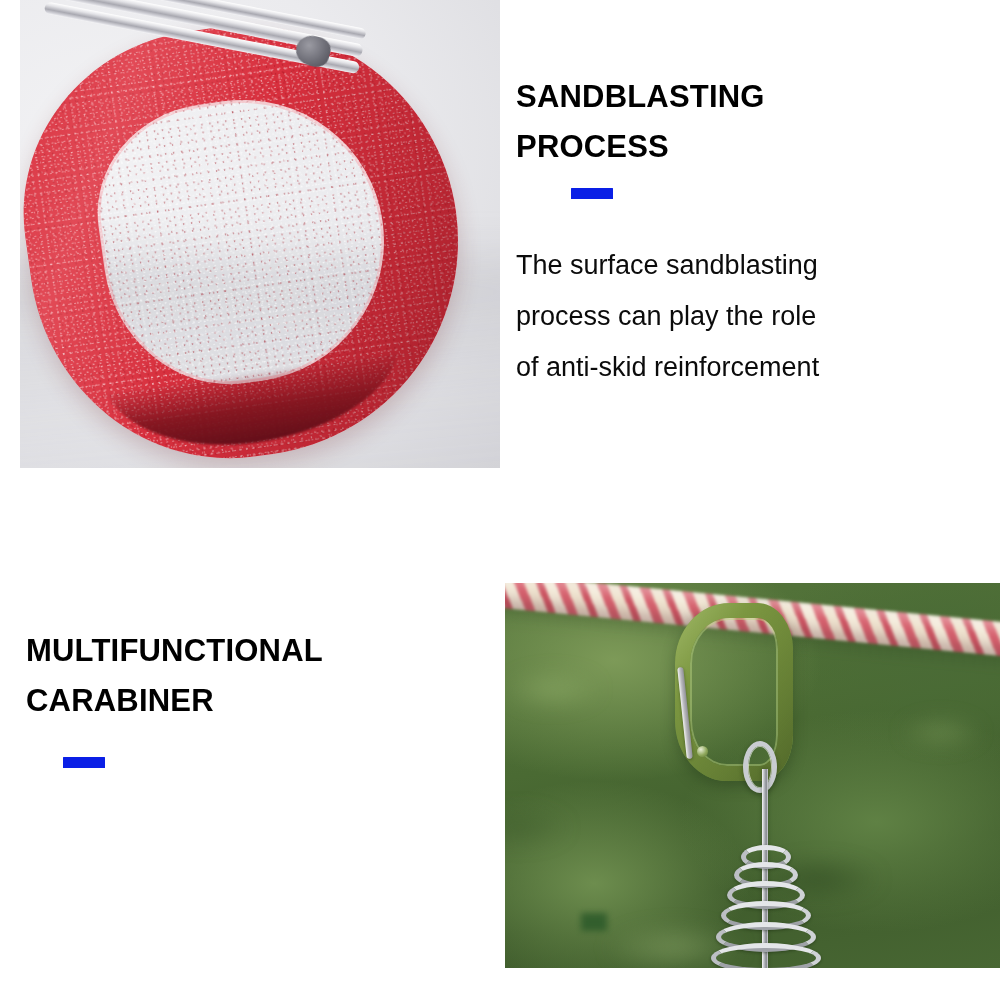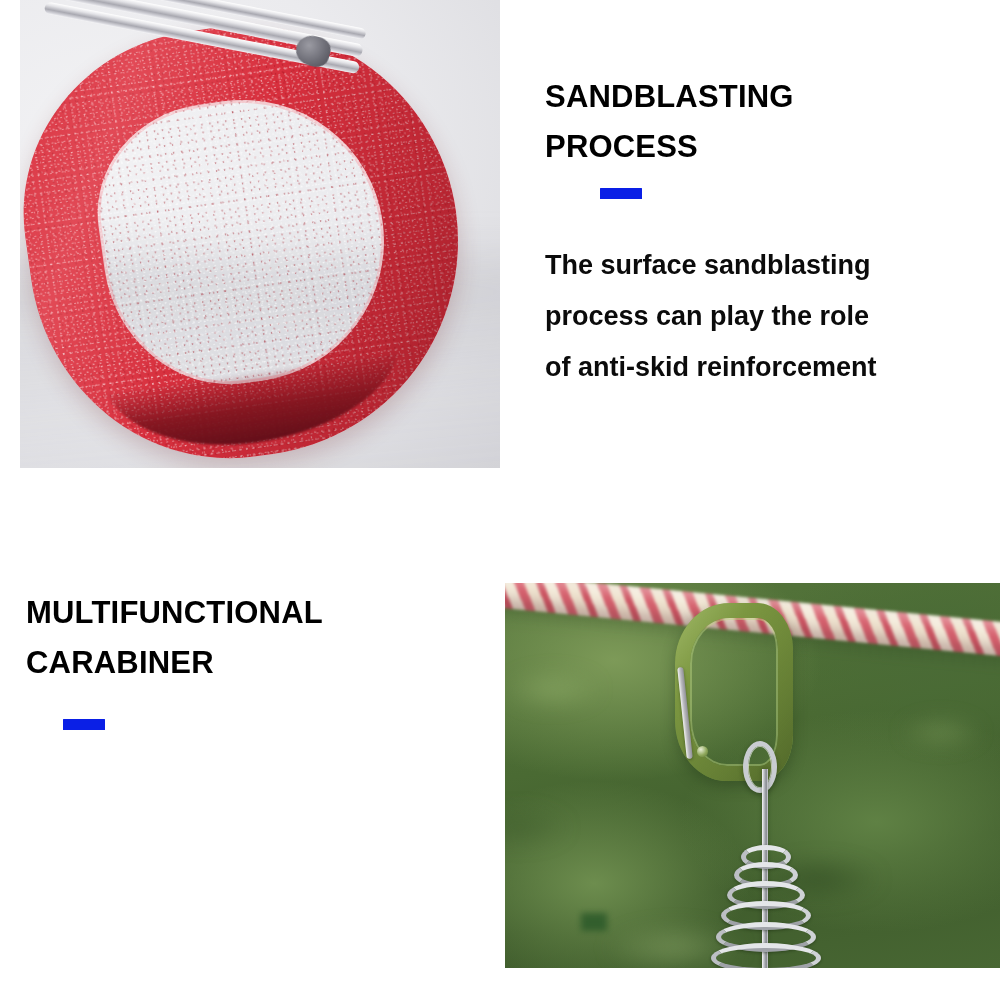--- a/index.html
+++ b/index.html
@@ -43,26 +43,26 @@
     font-family: "Liberation Sans", sans-serif;
     font-weight: normal;
     font-size: 27px;
     line-height: 51px;
     color: #0b0b0b;
     white-space: pre-line;
     margin: 0;
   }
 
   
-  #panel-sandblasting-text { left: 545px; top: 72px; width: 430px; }
+  #panel-sandblasting-text { left: 516px; top: 72px; width: 430px; }
   #panel-sandblasting-text .accent-bar { margin-left: 55px; }
-  #panel-sandblasting-text .body-text { margin-top: 41px; font-weight: bold; }
-
-  
-  #panel-multifunctional-text { left: 26px; top: 588px; width: 450px; }
+  #panel-sandblasting-text .body-text { margin-top: 41px; }
+
+  
+  #panel-multifunctional-text { left: 26px; top: 626px; width: 450px; }
   #panel-multifunctional-text .accent-bar { margin-left: 37px; margin-top: 31px; }
   #panel-multifunctional-text .body-text { margin-top: 39px; }
 
   
   #photo-red-carabiner {
     position: absolute;
     left: 20px;
     top: 0px;
     width: 480px;
     height: 468px;

